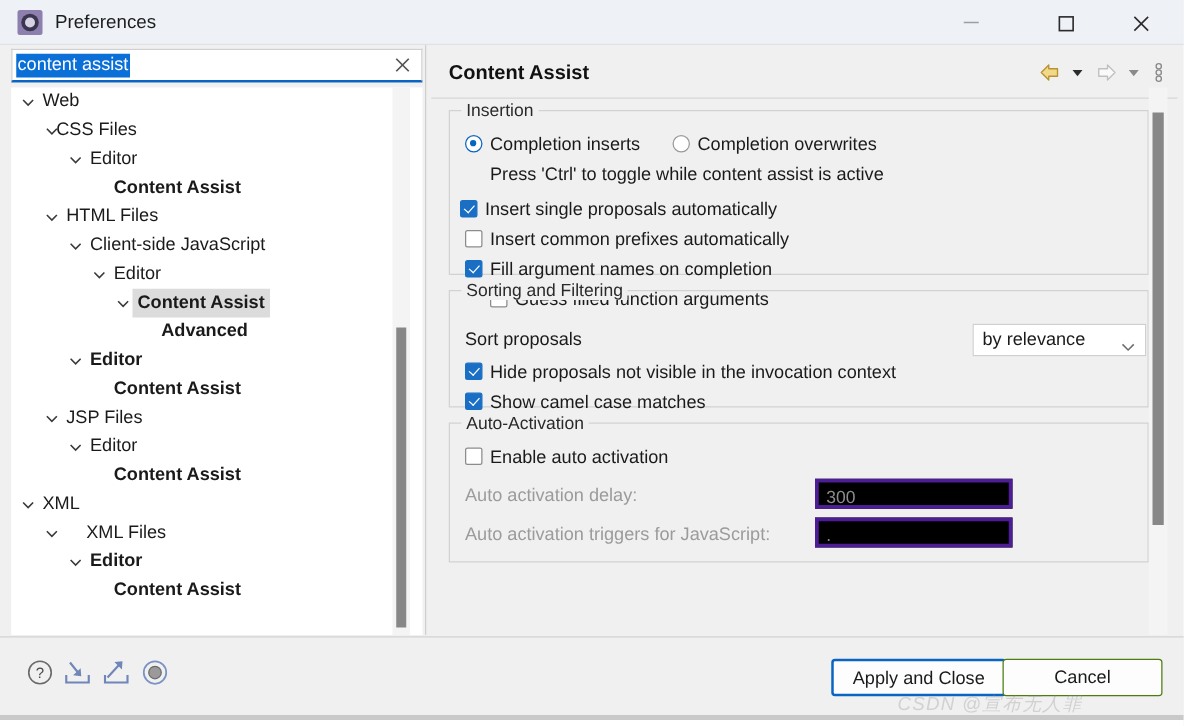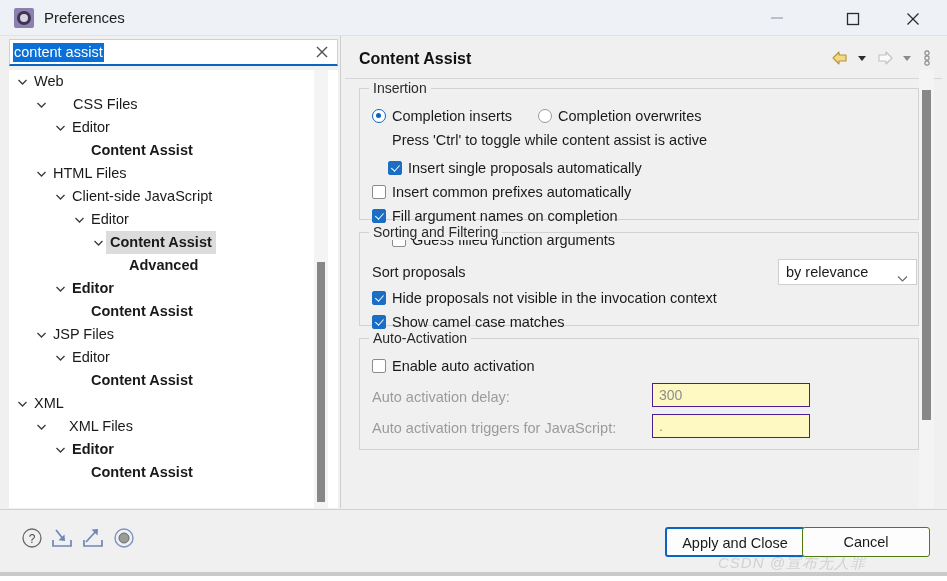--- a/index.html
+++ b/index.html
@@ -252,22 +252,22 @@
     line-height: 19px;
     white-space: nowrap;
   }
   #sort-combo .combo-arrow {
     position: absolute; right: 8px; top: 9px;
   }
 
   
   .txtfield {
     position: absolute;
-    background: #fef9c3;
-    border: 1px solid #4c1d95;
+    background: #000000;
+    border: 3px solid #4c1d95;
     box-sizing: border-box;
     height: 24px;
     cursor: default;
   }
   .txtfield span {
     position: absolute; left: 6px; top: 2px;
     font-size: 14px; color: #8d8d8d;
     line-height: 19px;
     white-space: nowrap;
   }
@@ -385,21 +385,21 @@
   <div id="tree-panel">
       <div class="tree-item"><div class="twisty" style="left: 6px;">
           <svg width="11" height="8" viewBox="0 0 11 8">
             <path d="M1.5 2 L5.5 6 L9.5 2" fill="none" stroke="#3a3a3a" stroke-width="1.3"></path>
           </svg>
         </div><span class="tree-label" style="margin-left: 21px;">Web</span></div>
       <div class="tree-item"><div class="twisty" style="left: 25px;">
           <svg width="11" height="8" viewBox="0 0 11 8">
             <path d="M1.5 2 L5.5 6 L9.5 2" fill="none" stroke="#3a3a3a" stroke-width="1.3"></path>
           </svg>
-        </div><span class="tree-label" style="margin-left: 60px;">CSS Files</span></div>
+        </div><span class="tree-label" style="margin-left: 32px;">CSS Files</span></div>
       <div class="tree-item"><div class="twisty" style="left: 44px;">
           <svg width="11" height="8" viewBox="0 0 11 8">
             <path d="M1.5 2 L5.5 6 L9.5 2" fill="none" stroke="#3a3a3a" stroke-width="1.3"></path>
           </svg>
         </div><span class="tree-label" style="margin-left: 59px;">Editor</span></div>
       <div class="tree-item bold"><span class="tree-label" style="margin-left: 78px;">Content Assist</span></div>
       <div class="tree-item"><div class="twisty" style="left: 25px;">
           <svg width="11" height="8" viewBox="0 0 11 8">
             <path d="M1.5 2 L5.5 6 L9.5 2" fill="none" stroke="#3a3a3a" stroke-width="1.3"></path>
           </svg>
@@ -499,21 +499,21 @@
 
       <div class="ctl-row" style="left:12px; top:18px;">
         <span class="radio on"></span><span>Completion inserts</span>
       </div>
       <div class="ctl-row" style="left:178px; top:18px;">
         <span class="radio"></span><span>Completion overwrites</span>
       </div>
 
       <div class="ctl-row" style="left:32px; top:42px;text-align:center;">Press 'Ctrl' to toggle while content assist is active</div>
 
-      <div class="ctl-row" style="left:28px; top:70px;">
+      <div class="ctl-row" style="left:8px; top:70px;">
         <span class="checkbox on"></span><span>Insert single proposals automatically</span>
       </div>
       <div class="ctl-row" style="left:12px; top:94px;">
         <span class="checkbox"></span><span>Insert common prefixes automatically</span>
       </div>
       <div class="ctl-row" style="left:12px; top:118px;">
         <span class="checkbox on"></span><span>Fill argument names on completion</span>
       </div>
       <div class="ctl-row" style="left:32px; top:142px;">
         <span class="checkbox"></span><span>Guess filled function arguments</span>

